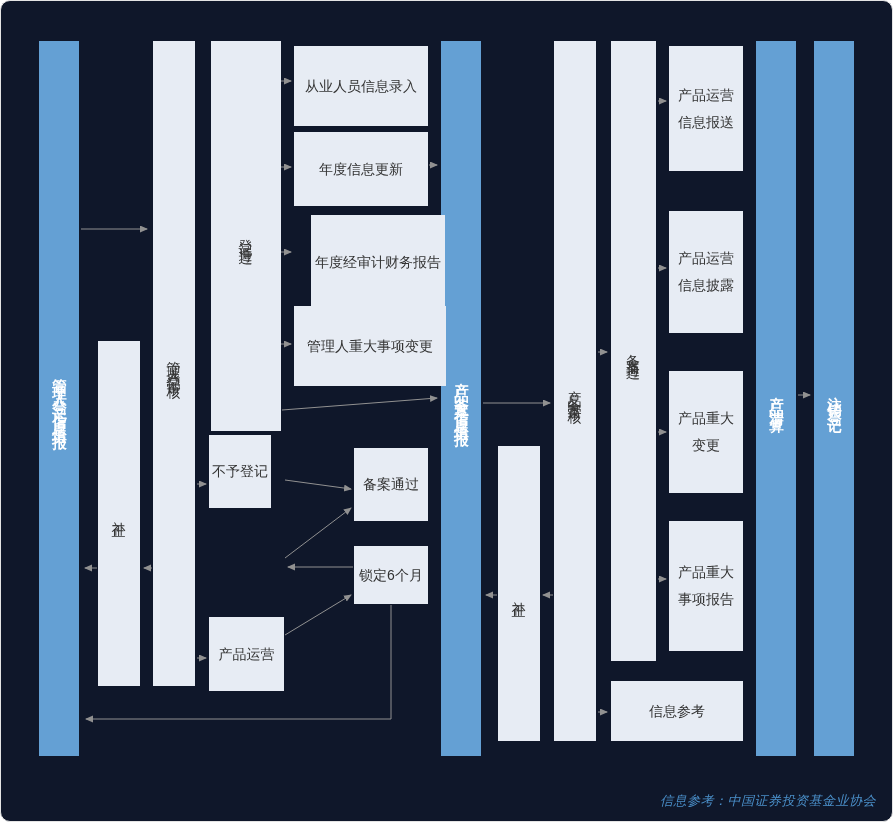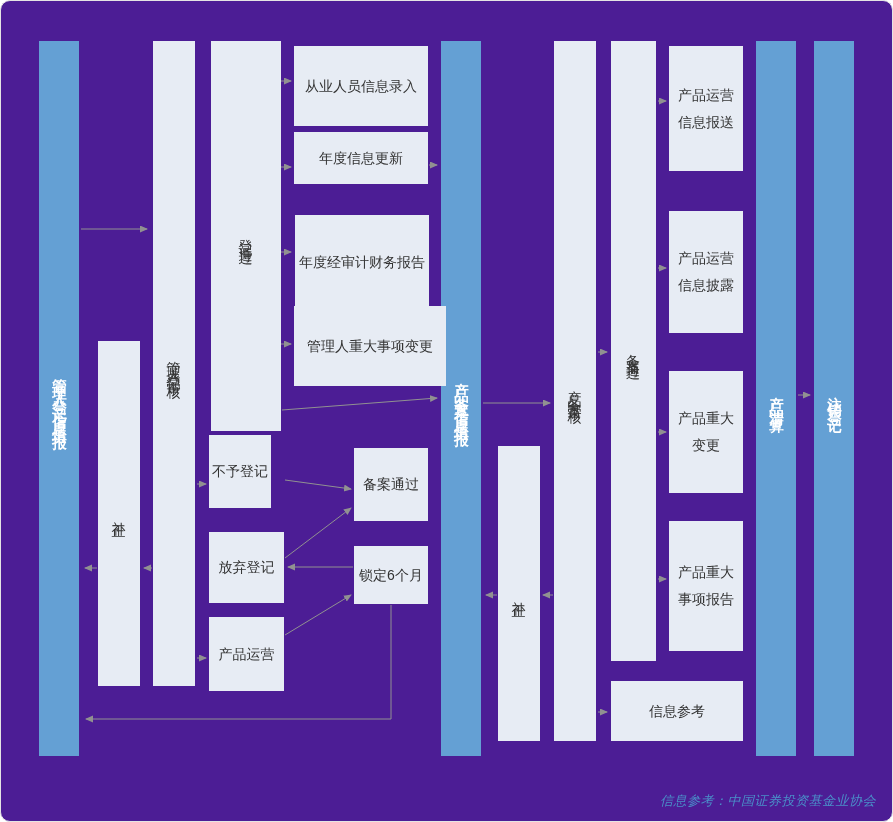--- a/index.html
+++ b/index.html
@@ -1,17 +1,17 @@
 <!DOCTYPE html>
 <html><head>
 <meta charset="utf-8">
 <style>
   html,body { margin:0; padding:0; background:#ffffff; font-family:"Liberation Sans","DejaVu Sans",sans-serif; }
   .canvas {
-    position:relative; width:893px; height:822px; background:#4c1d95;
+    position:relative; width:893px; height:822px; background:#0f172a;
     border:1px solid #e4e4e4; border-radius:10px; box-sizing:border-box; overflow:hidden;
   }
   .vbar { position:absolute; display:flex; align-items:center; justify-content:center; }
   .vbar > span { writing-mode:vertical-lr; text-orientation:upright; }
   .bar-dark { background:#64a0d4; }
   .bar-dark > span { color:#ffffff; font-weight:bold; font-size:14.5px; letter-spacing:7px; }
   .bar-light { background:#e7ecf4; }
   .bar-light > span { color:#333333; font-size:14px; letter-spacing:4px; }
   .box {
     position:absolute; background:#e7ecf4; display:flex; align-items:center; justify-content:center;
@@ -57,34 +57,31 @@
   <div class="vbar bar-light" style="left:553px;top:40px;width:42px;height:700px">
     <span>产品备案审核</span>
   </div>
   <div class="vbar bar-light" style="left:610px;top:40px;width:45px;height:620px">
     <span>备案通过</span>
   </div>
 
   <div class="box" style="left:293px;top:45px;width:134px;height:80px">
     <span>从业人员信息录入</span>
   </div>
-  <div class="box" style="left:293px;top:131px;width:134px;height:52px">
+  <div class="box" style="left:293px;top:131px;width:134px;height:74px">
     <span>年度信息更新</span>
   </div>
-  <div class="box" style="left:294px;top:214px;width:134px;height:95px">
+  <div class="box" style="left:310px;top:214px;width:134px;height:95px">
     <span>年度经审计财务报告</span>
   </div>
   <div class="box" style="left:293px;top:305px;width:152px;height:80px">
     <span>管理人重大事项变更</span>
   </div>
   <div class="box" style="left:208px;top:434px;width:62px;height:73px">
     <span>不予登记</span>
-  </div>
-  <div class="box" style="left:208px;top:531px;width:75px;height:71px">
-    <span>放弃登记</span>
   </div>
   <div class="box" style="left:208px;top:616px;width:75px;height:74px">
     <span>产品运营</span>
   </div>
   <div class="box" style="left:353px;top:447px;width:74px;height:73px">
     <span>备案通过</span>
   </div>
   <div class="box" style="left:353px;top:545px;width:74px;height:58px">
     <span>锁定6个月</span>
   </div>

